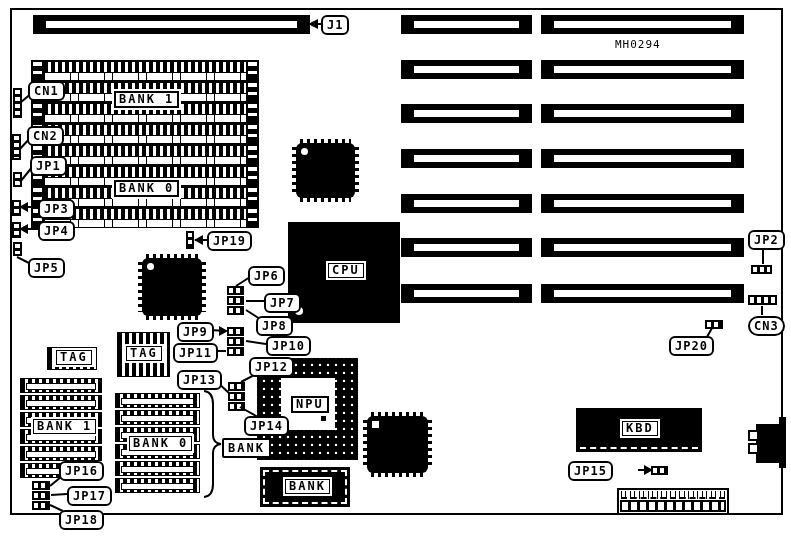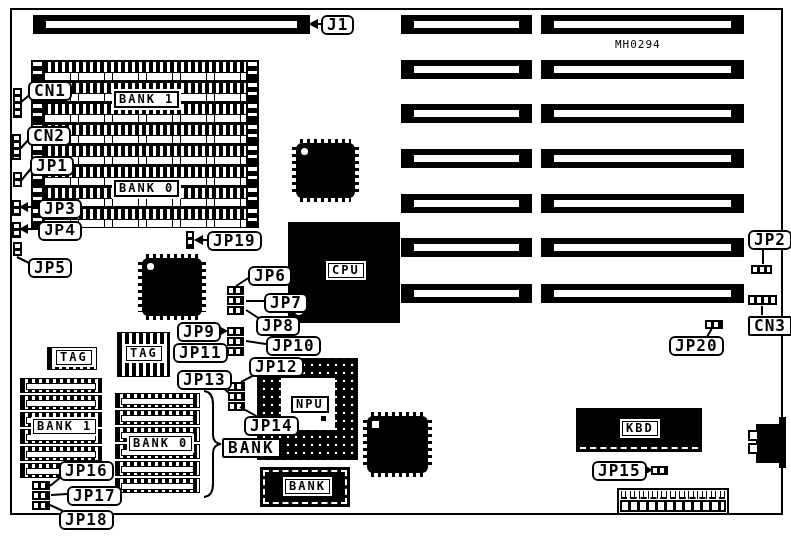--- a/index.html
+++ b/index.html
@@ -6,21 +6,21 @@
   html,body { background:#fff; }
   .board {
     position: relative; width: 791px; height: 537px; background: #fff;
     font-family: "DejaVu Sans Mono", monospace; overflow: hidden;
   }
   .frame { position:absolute; left:10px; top:8px; width:773px; height:507px; border:2px solid #000; }
 
   
   .callout {
     position:absolute; z-index:6; background:#fff; border:2px solid #000; border-radius:6px;
-    font-weight:bold; font-size:16px; letter-spacing:1px; line-height:14px; padding:1px 4px; white-space:nowrap;
+    font-weight:bold; font-size:12px; letter-spacing:1px; line-height:14px; padding:1px 4px; white-space:nowrap;
   }
   
   .chiplabel {
     position:absolute; z-index:5; background:#fff; border:1px solid #000; box-shadow:0 0 0 2px #fff;
     font-weight:bold; font-size:12px; letter-spacing:2px; line-height:13px; padding:0 3px; white-space:nowrap;
   }
   .freetext { position:absolute; z-index:5; font-size:11px; letter-spacing:1px; color:#000; }
 
   
   .slot { position:absolute; background:#000; height:19px; }
@@ -181,21 +181,21 @@
   <div class="vh" style="left:13px; top:88px;  height:30px;"></div>
   <div class="vh" style="left:12px; top:134px; height:26px;"></div>
   <div class="vh" style="left:13px; top:172px; height:15px;"></div>
   <div class="vh" style="left:12px; top:200px; height:16px;"></div>
   <div class="vh" style="left:12px; top:222px; height:16px;"></div>
   <div class="vh" style="left:13px; top:242px; height:14px;"></div>
   <div class="callout" style="left:28px; top:81px;">CN1</div>
   <div class="callout" style="left:27px; top:126px;">CN2</div>
   <div class="callout" style="left:30px; top:156px;">JP1</div>
   <div class="callout" style="left:38px; top:199px;">JP3</div>
-  <div class="callout" style="left:38px; top:221px;font-family:Liberation Mono, monospace;">JP4</div>
+  <div class="callout" style="left:38px; top:221px;">JP4</div>
   <div class="callout" style="left:28px; top:258px;">JP5</div>
 
   <div class="qfp" style="left:292px; top:139px; width:67px; height:63px;">
     <div class="tk t"></div>
       <div class="tk b"></div>
       <div class="tkv l"></div>
       <div class="tkv r"></div>
     <div class="bodyq"></div>
       <div class="dot" style="left:9px; top:9px;"></div>
   </div>
@@ -303,28 +303,28 @@
   <div class="slot" style="left:401px; top:238px; width:131px;"></div>
   <div class="slot" style="left:541px; top:238px; width:203px;"></div>
   <div class="slot" style="left:401px; top:284px; width:131px;"></div>
   <div class="slot" style="left:541px; top:284px; width:203px;"></div>
 
   <div class="freetext" style="left:615px; top:38px;">MH0294</div>
 
   <div class="callout" style="left:748px; top:230px;">JP2</div>
   <div class="hj" style="left:751px; top:265px; width:21px;"></div>
   <div class="hj" style="left:748px; top:295px; width:29px; height:10px;"></div>
-  <div class="callout" style="left:748px; top:316px; border-radius:2px;">CN3</div>
+  <div class="callout" style="left:748px; top:316px; border-radius:10px;">CN3</div>
   <div class="hj" style="left:705px; top:320px; width:18px;"></div>
   <div class="callout" style="left:669px; top:336px;">JP20</div>
 
   <div class="kbd"></div>
   <div class="chiplabel" style="left:622px; top:421px;">KBD</div>
 
-  <div class="callout" style="left:592px; top:461px;">JP15</div>
+  <div class="callout" style="left:568px; top:461px;">JP15</div>
   <div class="hj" style="left:651px; top:466px; width:17px;"></div>
 
   <div class="pwr">
     <div class="ptop"></div>
     <div class="pbot"></div>
   </div>
 
   <div class="din-main"></div>
   <div class="din-tab"></div>
   <div class="din-pin" style="left:748px; top:430px;"></div>

